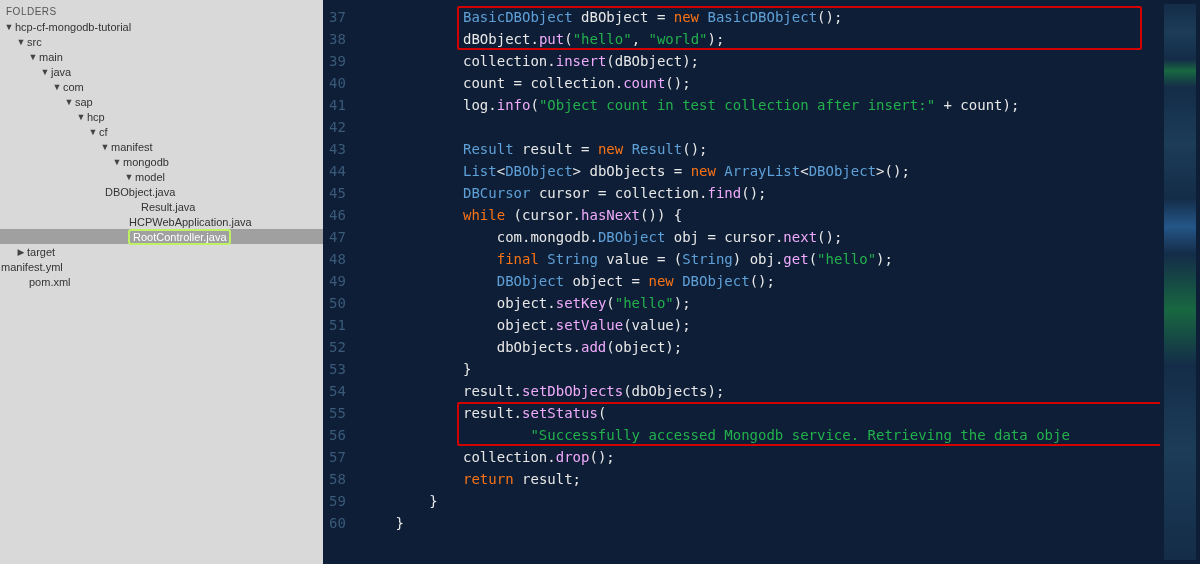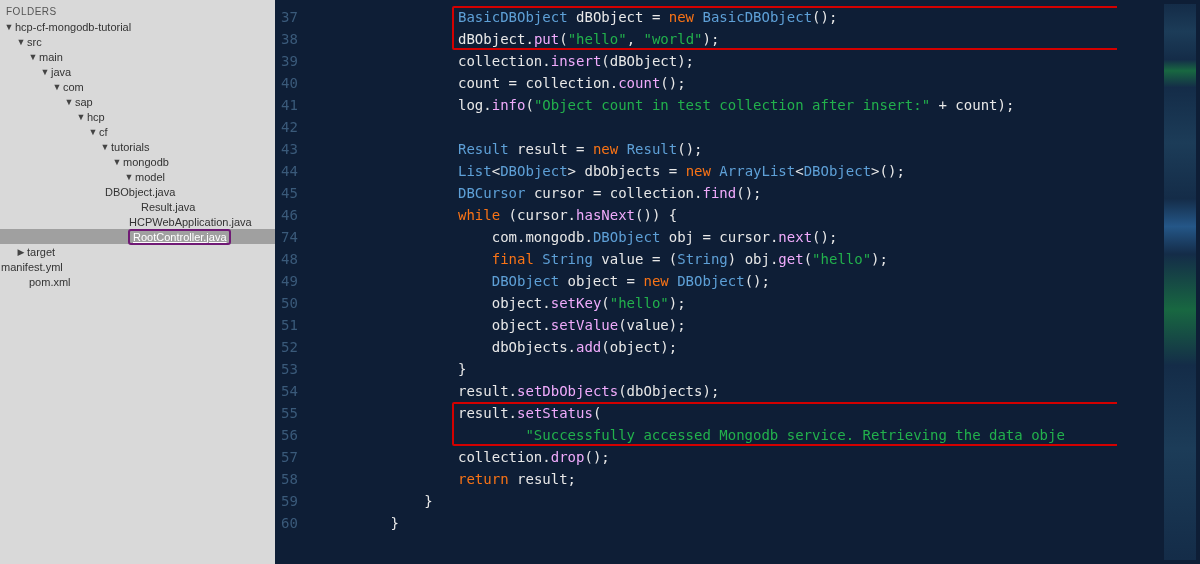--- a/index.html
+++ b/index.html
@@ -6,21 +6,21 @@
 body {
   background: #0e1e36;
   font-family: "Consolas", "Monaco", monospace;
   font-size: 12px;
   overflow: hidden;
   width: 1200px;
   height: 564px;
   display: flex;
 }
 .sidebar {
-  width: 275px;
+  width: 323px;
   background: #d9d9d9;
   color: #333;
   font-family: "Segoe UI", Arial, sans-serif;
   font-size: 11px;
   padding-top: 4px;
   overflow: hidden;
 }
 .sidebar-header {
   padding: 2px 6px;
   font-size: 10px;
@@ -41,32 +41,30 @@
   text-align: center;
   color: #444;
   font-size: 9px;
 }
 .tree-label { padding-left: 1px; }
 .selected {
   background: #a0a0a0;
   color: #fff;
 }
 .highlight-sidebar {
-  border: 2px solid #701a75;
+  border: 2px solid #bef264;
   border-radius: 3px;
   padding: 0 2px;
   display: inline-block;
-  text-decoration: underline;
 }
 .editor-wrap {
   flex: 1;
   display: flex;
   background: #0e1e36;
   position: relative;
-  gap: 43px;
 }
 .gutter {
   background: #0e1e36;
   color: #3a5a7a;
   text-align: right;
   padding: 6px 12px 6px 6px;
   font-size: 14px;
   line-height: 22px;
   user-select: none;
 }
@@ -158,21 +156,21 @@
       </li>
     <li>
         <div class="tree-row" style="padding-left:88px">
           <span class="disclosure">▼</span>
           <span class="tree-label">cf</span>
         </div>
       </li>
     <li>
         <div class="tree-row" style="padding-left:100px">
           <span class="disclosure">▼</span>
-          <span class="tree-label">tutorials</span>
+          <span class="tree-label">manifest</span>
         </div>
       </li>
     <li>
         <div class="tree-row" style="padding-left:112px">
           <span class="disclosure">▼</span>
           <span class="tree-label">mongodb</span>
         </div>
       </li>
     <li>
         <div class="tree-row" style="padding-left:124px">
@@ -224,21 +222,21 @@
       <div>37</div>
       <div>38</div>
       <div>39</div>
       <div>40</div>
       <div>41</div>
       <div>42</div>
       <div>43</div>
       <div>44</div>
       <div>45</div>
       <div>46</div>
-      <div>74</div>
+      <div>47</div>
       <div>48</div>
       <div>49</div>
       <div>50</div>
       <div>51</div>
       <div>52</div>
       <div>53</div>
       <div>54</div>
       <div>55</div>
       <div>56</div>
       <div>57</div>

